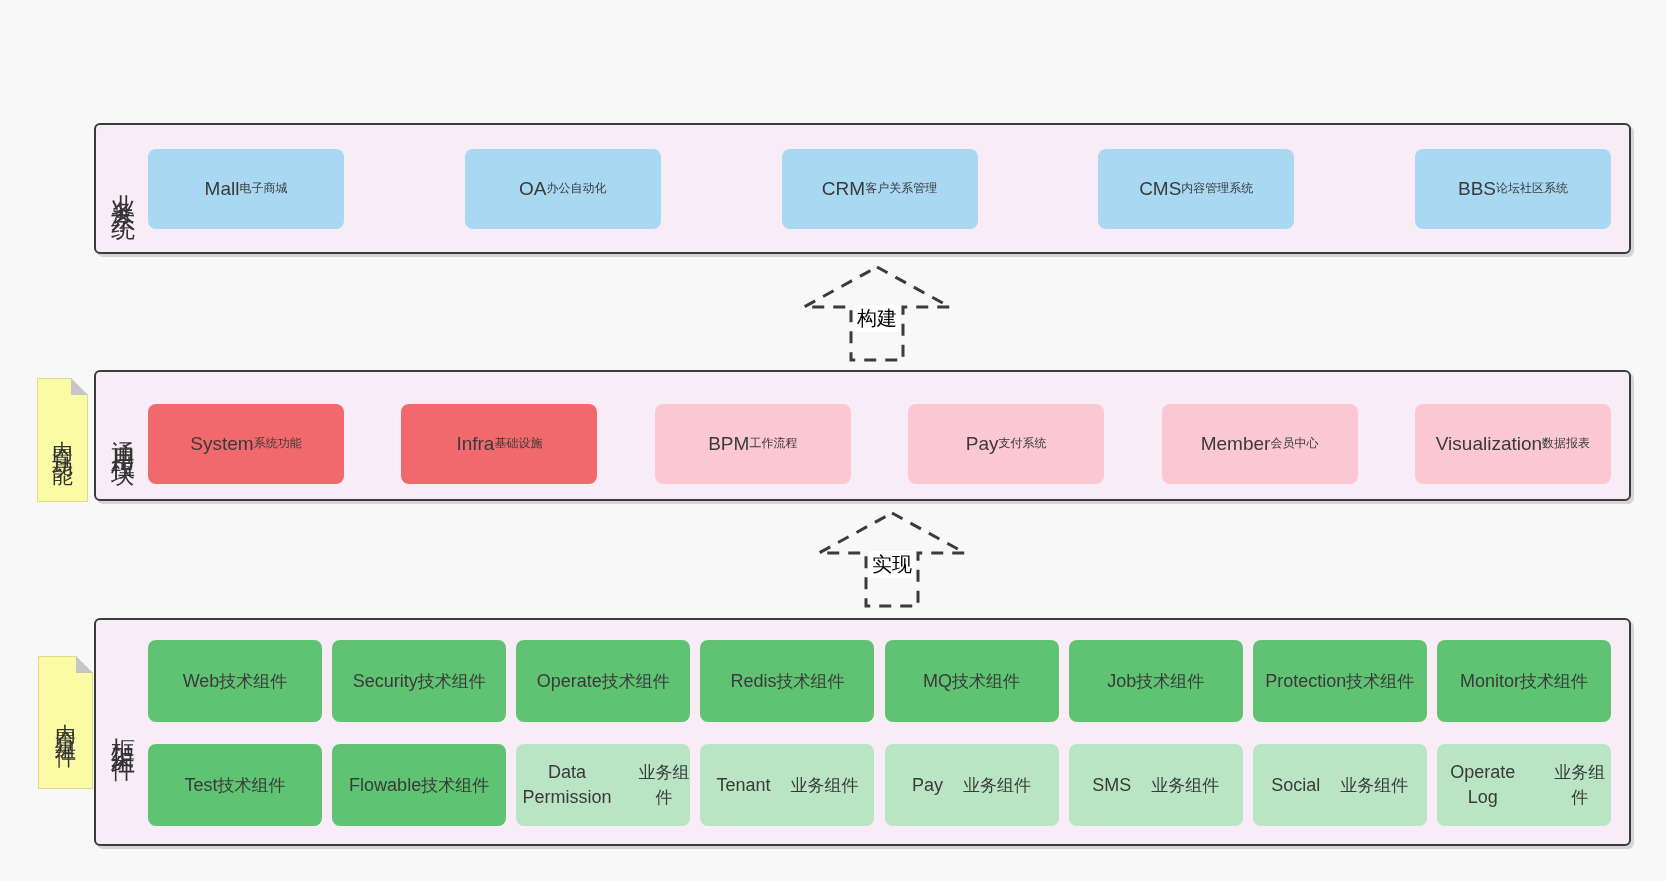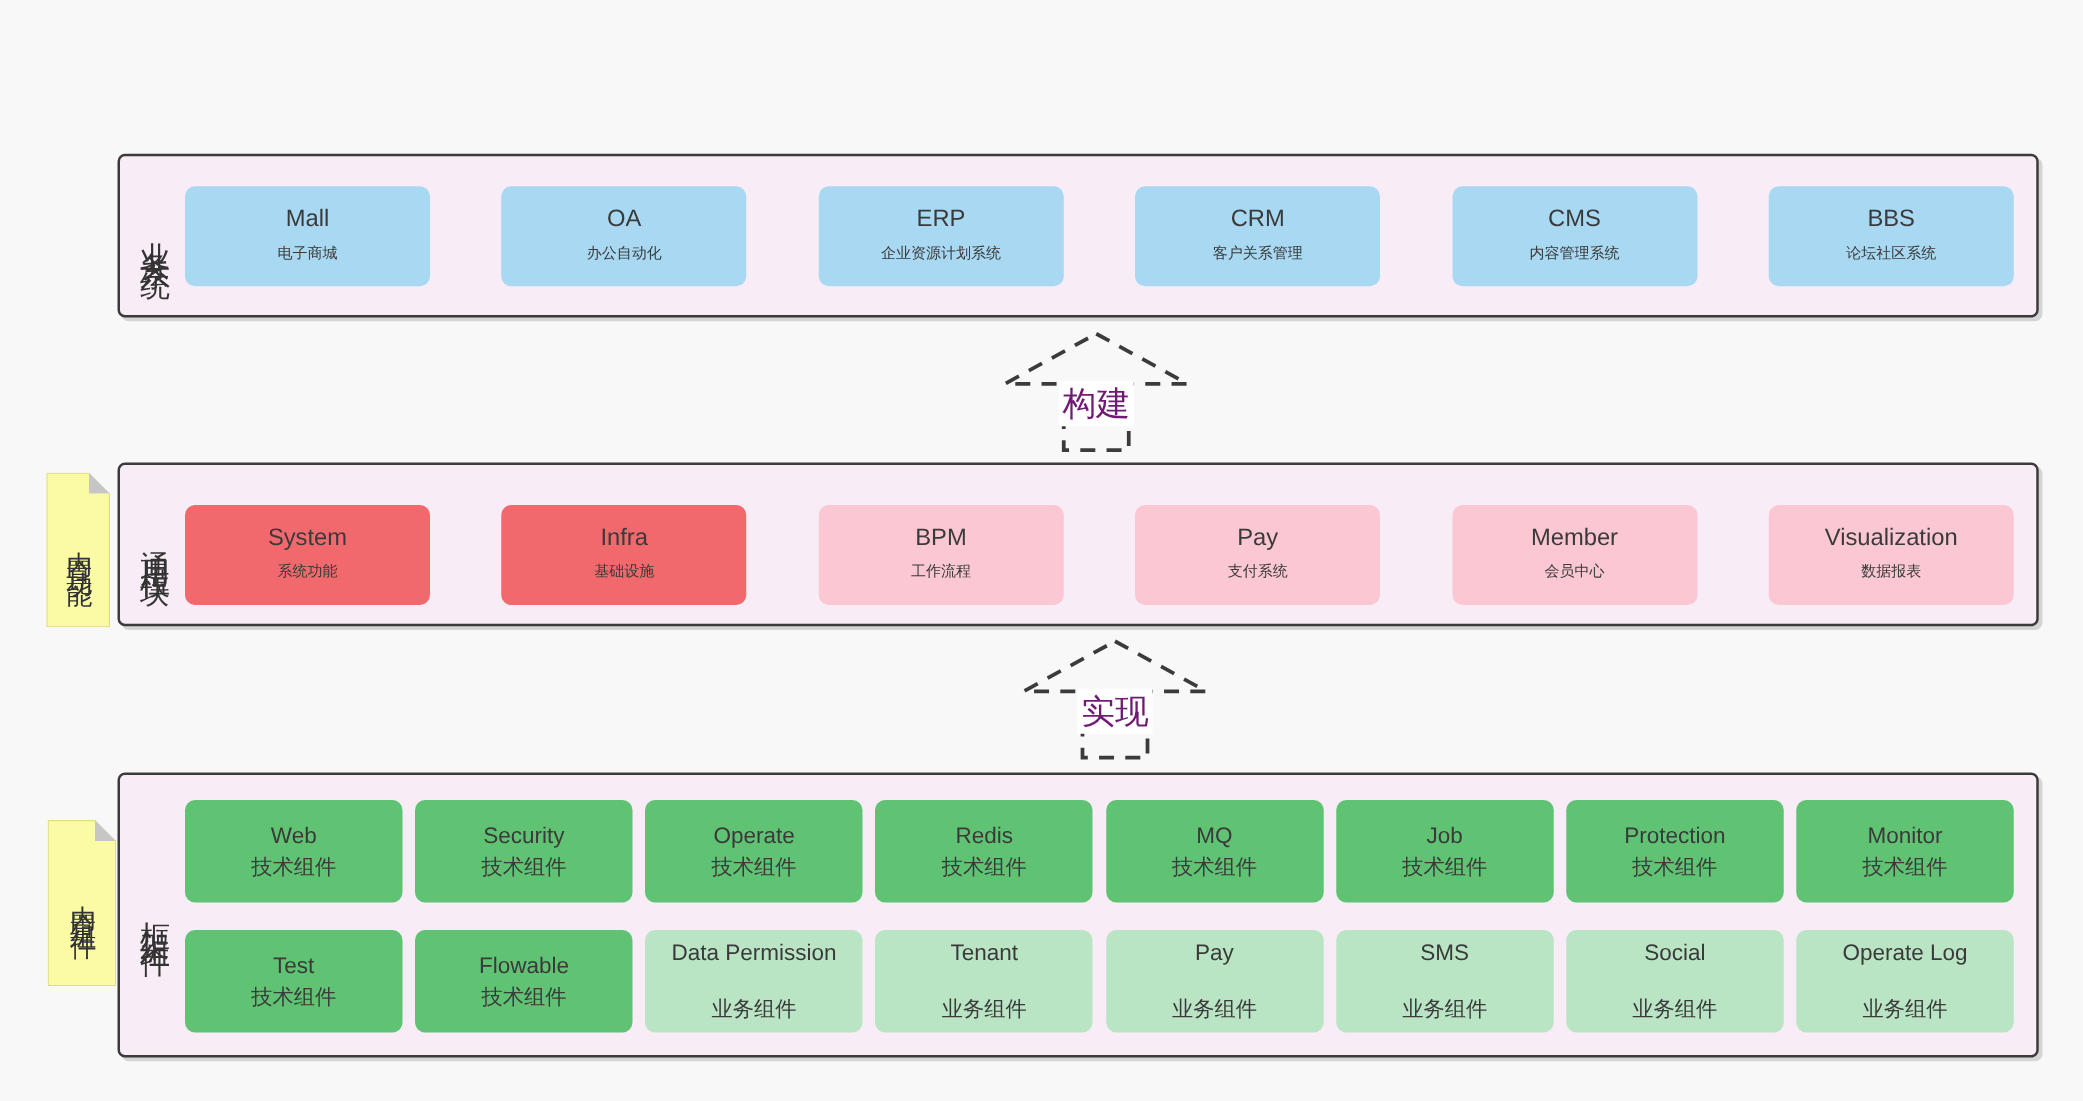--- a/index.html
+++ b/index.html
@@ -42,21 +42,21 @@
   }
   .boxes{
     position:absolute;
     left:52px;right:18px;
     display:flex;
     justify-content:space-between;
     align-items:center;
   }
   .box{
     display:flex;
-    flex-direction:column;
+    flex-direction:row;
     align-items:center;
     justify-content:center;
     text-align:center;
     border-radius:8px;
     line-height:27px;
     font-size:19px;
   }
   .box .zh{font-size:12px;}
   .box-wide{width:196px;height:80px;}
   .box-sm{width:174px;height:82px;line-height:25px;font-size:18px;}
@@ -102,46 +102,42 @@
     stroke:var(--band-border);
     stroke-width:3;
     stroke-dasharray:12 9;
   }
   .arrow-label{
     position:absolute;
     left:50%;top:40px;
     transform:translateX(-50%);
     background:#ffffff;
     padding:0 3px;
-    font-size:27px;
-    color:#701a75;
+    font-size:20px;
+    color:#000000;
     white-space:nowrap;
   }
   #arrow1{left:801px;top:265px;}
   #arrow2{left:816px;top:511px;}
 </style>
 </head>
 <body>
 
 <div class="stage">
 
   <div class="band" id="band1">
     <div class="band-label">业务系统</div>
     <div class="boxes">
       <div class="box box-wide blue">
         <div class="en">Mall</div>
         <div class="zh">电子商城</div>
       </div>
       <div class="box box-wide blue">
         <div class="en">OA</div>
         <div class="zh">办公自动化</div>
-      </div>
-      <div class="box box-wide blue">
-        <div class="en">ERP</div>
-        <div class="zh">企业资源计划系统</div>
       </div>
       <div class="box box-wide blue">
         <div class="en">CRM</div>
         <div class="zh">客户关系管理</div>
       </div>
       <div class="box box-wide blue">
         <div class="en">CMS</div>
         <div class="zh">内容管理系统</div>
       </div>
       <div class="box box-wide blue">

